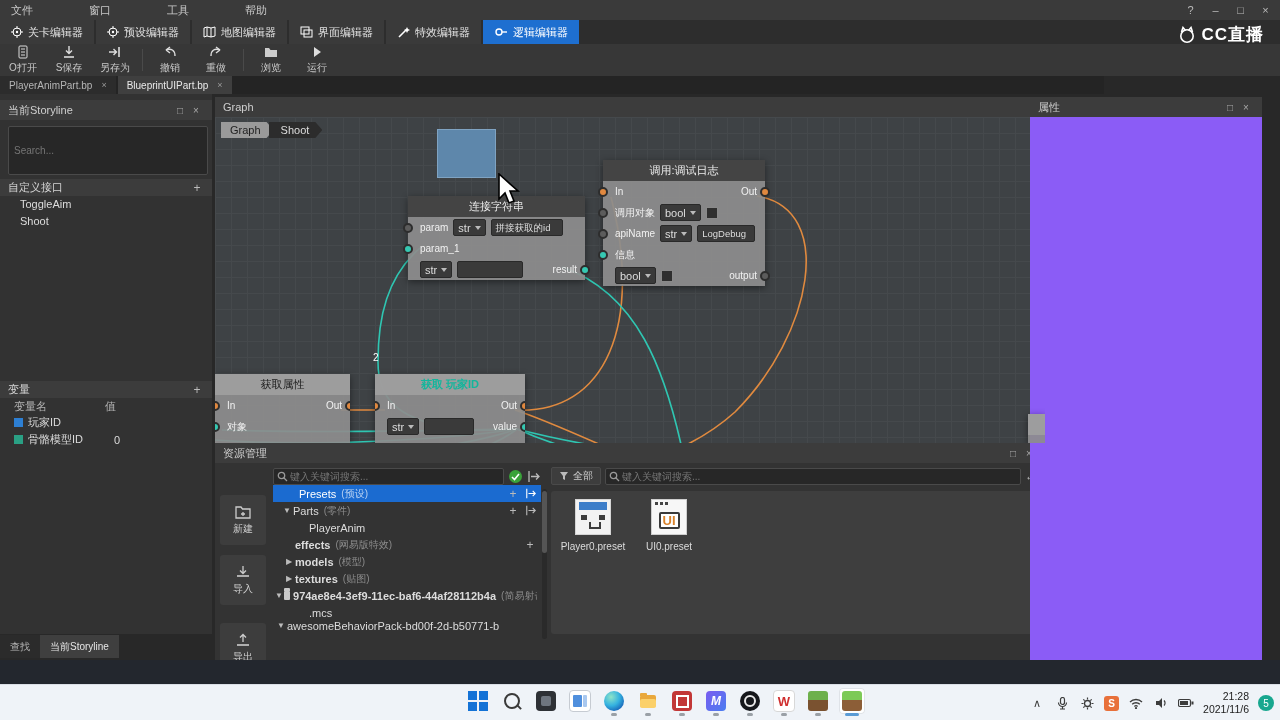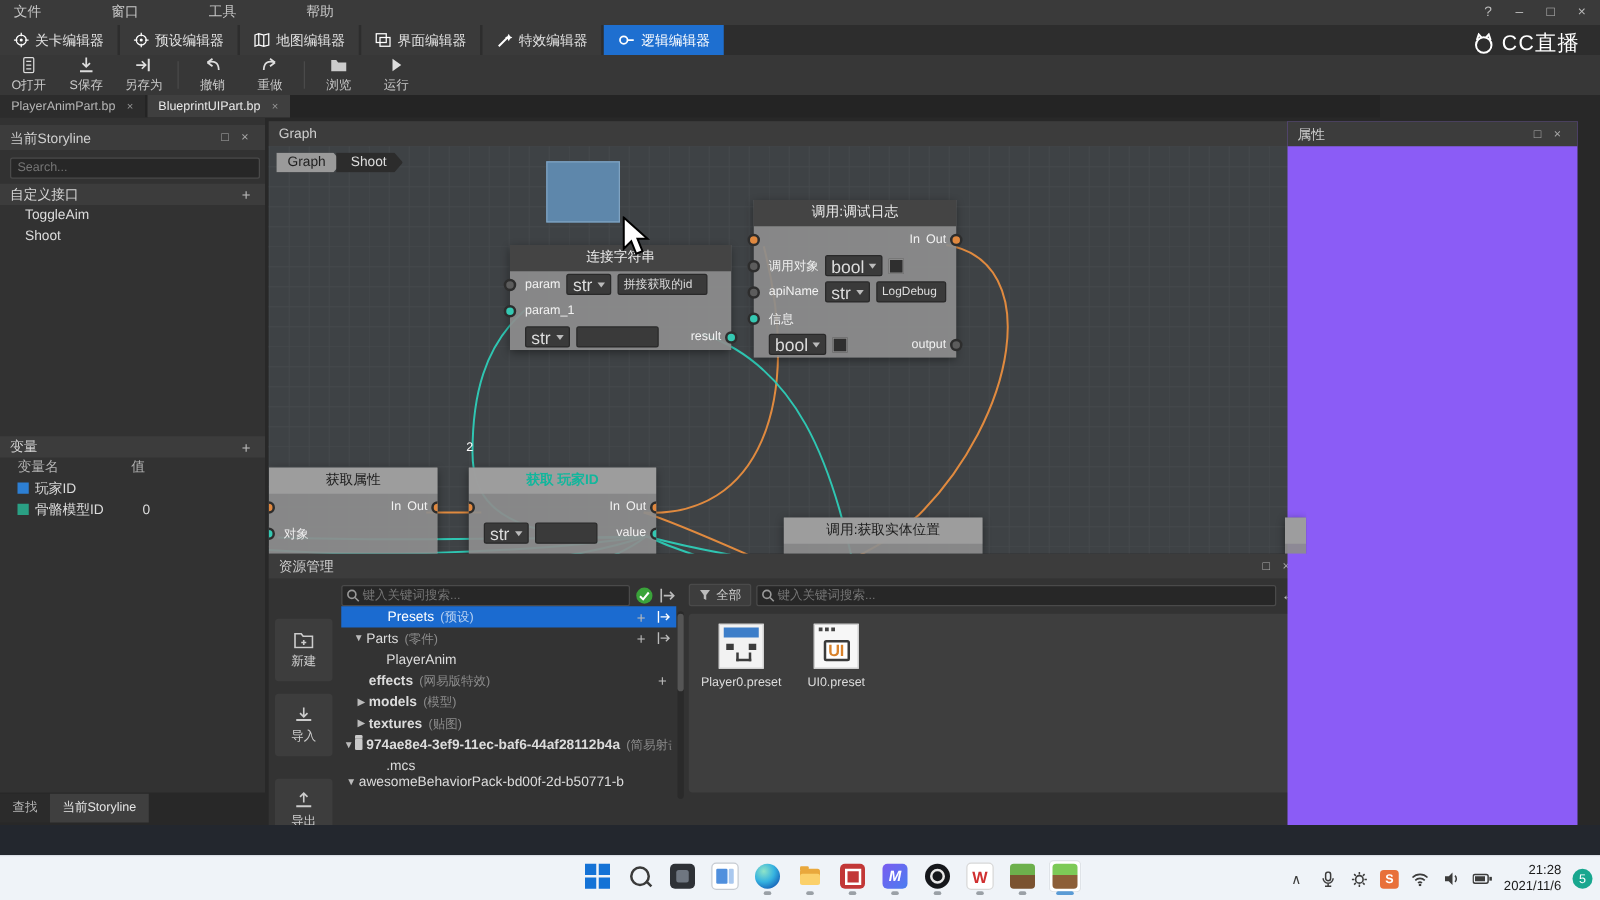--- a/index.html
+++ b/index.html
@@ -10,38 +10,38 @@
   .titlebar{left:0;top:0;width:1280px;height:20px;background:#3a3a3a;display:flex;align-items:center;color:#c8c8c8;gap:34px;}
   .menu{padding:0 11px;height:20px;line-height:20px;cursor:default;}
   .winctrl{position:absolute;right:2px;top:0;display:flex;height:20px;}
   .wbtn{width:25px;text-align:center;line-height:20px;color:#bbb;font-size:11px;}
   
   .edtabs{left:0;top:20px;width:1280px;height:24px;background:#2d2d2d;display:flex;}
   .edtab{display:flex;align-items:center;gap:5px;padding:0 11px;background:#3a3a3a;margin-right:2px;color:#e2e2e2;}
   .edtab.active{background:#1e6fd0;color:#fff;}
   .edtab svg{display:block;}
   
-  .watermark{top:23px;right:16px;display:flex;align-items:center;gap:5px;color:#fff;font-size:17px;font-weight:normal;z-index:60;letter-spacing:1px;text-align:center;}
+  .watermark{top:23px;right:16px;display:flex;align-items:center;gap:5px;color:#fff;font-size:17px;font-weight:bold;z-index:60;letter-spacing:1px;text-align:center;}
   
   .toolbar{left:0;top:44px;width:1280px;height:32px;background:#373737;display:flex;align-items:center;}
   .tbtn{width:46px;display:flex;flex-direction:column;align-items:center;gap:2px;font-size:10px;color:#c9c9c9;}
   .tsep{width:1px;height:22px;background:#4a4a4a;margin:0 4px;}
   
   .filetabs{left:0;top:76px;width:1104px;height:18px;background:#242424;display:flex;}
   .ftab{display:flex;align-items:center;gap:9px;padding:0 9px;font-size:10px;color:#b5b5b5;background:#2c2c2c;margin-right:2px;}
   .ftab.active{background:#3f3f3f;color:#e9e9e9;}
   .ftab .fx{font-size:9px;color:#999;}
   
   .panel{background:#323232;}
   .phead{height:20px;background:#3c3c3c;display:flex;align-items:center;padding:0 8px;color:#cfcfcf;}
   .phead .sp{flex:1;}
   .pbtn{width:16px;text-align:center;color:#a8a8a8;font-size:10px;}
   
   .search-inp{display:block;width:188px;margin:6px 8px 4px;height:15px;background:#272727;border:1px solid #4a4a4a;
-       color:#bbb;font-size:10px;padding:0 5px;border-radius:2px;font-family:inherit;outline:none;}
+       color:#bbb;font-size:10px;padding:16px 5px;border-radius:2px;font-family:inherit;outline:none;}
   .sechead{height:17px;background:#3c3c3c;display:flex;align-items:center;padding:0 8px;color:#d5d5d5;margin-top:2px;}
   .sechead .sp{flex:1;}
   .plus{color:#bbb;font-size:12px;width:14px;text-align:center;}
   .litem{height:17px;line-height:17px;padding-left:20px;color:#dcdcdc;}
   .vcols{display:flex;height:16px;line-height:16px;color:#b2b2b2;padding-left:14px;}
   .vrow{display:flex;height:17px;align-items:center;padding-left:14px;color:#dcdcdc;}
   .sw{width:9px;height:9px;margin-right:5px;}
   .vname{width:91px;}
   .btabs{left:0;top:635px;height:23px;display:flex;z-index:5;}
   .btab{padding:0 10px;line-height:23px;background:#2b2b2b;color:#b5b5b5;font-size:10px;}
@@ -57,26 +57,26 @@
      clip-path:polygon(0 0,calc(100% - 7px) 0,100% 50%,calc(100% - 7px) 100%,0 100%);}
   .crumb.dark{background:#2c2c2c;color:#ddd;margin-left:-5px;padding-left:12px;}
   .selrect{left:222px;top:12px;width:57px;height:47px;background:#5e87ab;border:1px solid #7fa3c2;z-index:4;}
   .wires{position:absolute;left:0;top:0;z-index:1;}
   .node{position:absolute;background:rgba(141,141,141,.93);box-shadow:0 2px 7px rgba(0,0,0,.45);z-index:3;font-size:10px;color:#f1f1f1;}
   .nhd{height:21px;line-height:21px;text-align:center;font-size:11px;}
   .nhd.dark{background:rgba(66,66,66,.96);color:#ececec;}
   .nhd.light{background:rgba(158,158,158,.97);color:#1c1c1c;}
   .nhd.tealt{background:rgba(158,158,158,.97);color:#12b69c;font-weight:bold;}
   .nrow{display:flex;align-items:center;gap:5px;padding:3px 8px 3px 12px;position:relative;height:15px;}
-  .nrow.io{justify-content:flex-end;}
+  .nrow.io{justify-content:space-between;}
   .port{width:10px;height:10px;border-radius:50%;border:2px solid #2d2d2d;box-sizing:border-box;position:absolute;top:50%;transform:translateY(-50%);}
   .port.l{left:-5px;} .port.r{right:-5px;}
   .po{background:#e0883f;} .pt{background:#35c8b2;} .pg{background:#5c5c5c;}
   .fld{background:#3a3a3a;border:1px solid #292929;border-radius:2px;height:15px;line-height:15px;padding:0 4px;font-size:9.5px;color:#ddd;white-space:nowrap;overflow:hidden;}
-  .dd{background:#3a3a3a;border:1px solid #292929;border-radius:2px;height:15px;display:flex;align-items:center;gap:4px;padding:0 4px;font-size:14px;color:#ddd;}
+  .dd{background:#3a3a3a;border:1px solid #292929;border-radius:2px;height:15px;display:flex;align-items:center;gap:4px;padding:0 4px;font-size:11px;color:#ddd;}
   .dd i{width:0;height:0;border-left:3px solid transparent;border-right:3px solid transparent;border-top:4px solid #bbb;}
   .cb{width:10px;height:10px;border:1px solid #8a8a8a;background:#2f2f2f;}
   .mr-auto{margin-left:auto;}
   .cursor{z-index:50;}
   
   .resources{left:215px;top:443px;width:830px;height:217px;background:#333;}
   .resbody{position:absolute;left:0;top:20px;right:0;bottom:0;background:#333;}
   .rbtn{position:absolute;left:5px;width:46px;height:50px;background:#3d3d3d;border-radius:3px;display:flex;flex-direction:column;
         align-items:center;justify-content:center;gap:3px;color:#cfcfcf;font-size:10px;}
   .tree{position:absolute;left:58px;top:4px;width:268px;bottom:4px;}
@@ -442,23 +442,20 @@
           <div class="dd">
               <span>str</span>
               <i></i>
             </div>
           <div class="fld" style="width:40px;"></div>
           <span class="mr-auto">value</span>
           <span class="port r pt"></span>
           </div>
       </div>
 
-      <div class="node" style="left:412px;top:297px;width:159px;height:29px;overflow:hidden;">
-        <div class="nhd light">调用:获取实体位置</div>
-      </div>
       <div class="node" style="left:813px;top:297px;width:17px;height:29px;overflow:hidden;">
         <div class="nhd light"></div>
       </div>
 
       <svg class="abs cursor" style="left:281px;top:56px;" width="30" height="34" viewBox="0 0 30 34">
         <path d="M3,1 L3,26 L9,20 L13,30 L18,28 L14,18 L22,18 Z" fill="#fff" stroke="#000" stroke-width="1.6"></path>
       </svg>
     </div>
   </div>
 
@@ -505,21 +502,21 @@
               <circle cx="7.5" cy="7.5" r="6.5" fill="#3aa33a"></circle>
               <path d="M4,8 L6.5,10.5 L11,5" fill="none" stroke="#fff" stroke-width="1.6"></path>
             </svg>
           <svg width="14" height="13" viewBox="0 0 14 13">
               <path d="M2,1 V12" stroke="#bbb" stroke-width="1.3"></path>
               <path d="M4,6.5 H12 M9,3.5 L12,6.5 L9,9.5" fill="none" stroke="#bbb" stroke-width="1.3"></path>
             </svg>
         </div>
         <div class="trow sel">
           <span class="tarrow"></span>
-            <span style="margin-left:25px;">Presets</span>
+            <span style="margin-left:14px;">Presets</span>
           <span class="tnote">(预设)</span>
           <span class="ricons">
               <span class="plus">+</span>
             <svg width="12" height="11" viewBox="0 0 14 13">
                 <path d="M2,1 V12" stroke="#fff" stroke-width="1.3"></path>
                 <path d="M4,6.5 H12 M9,3.5 L12,6.5 L9,9.5" fill="none" stroke="#fff" stroke-width="1.3"></path>
               </svg>
             </span>
         </div>
         <div class="trow">

